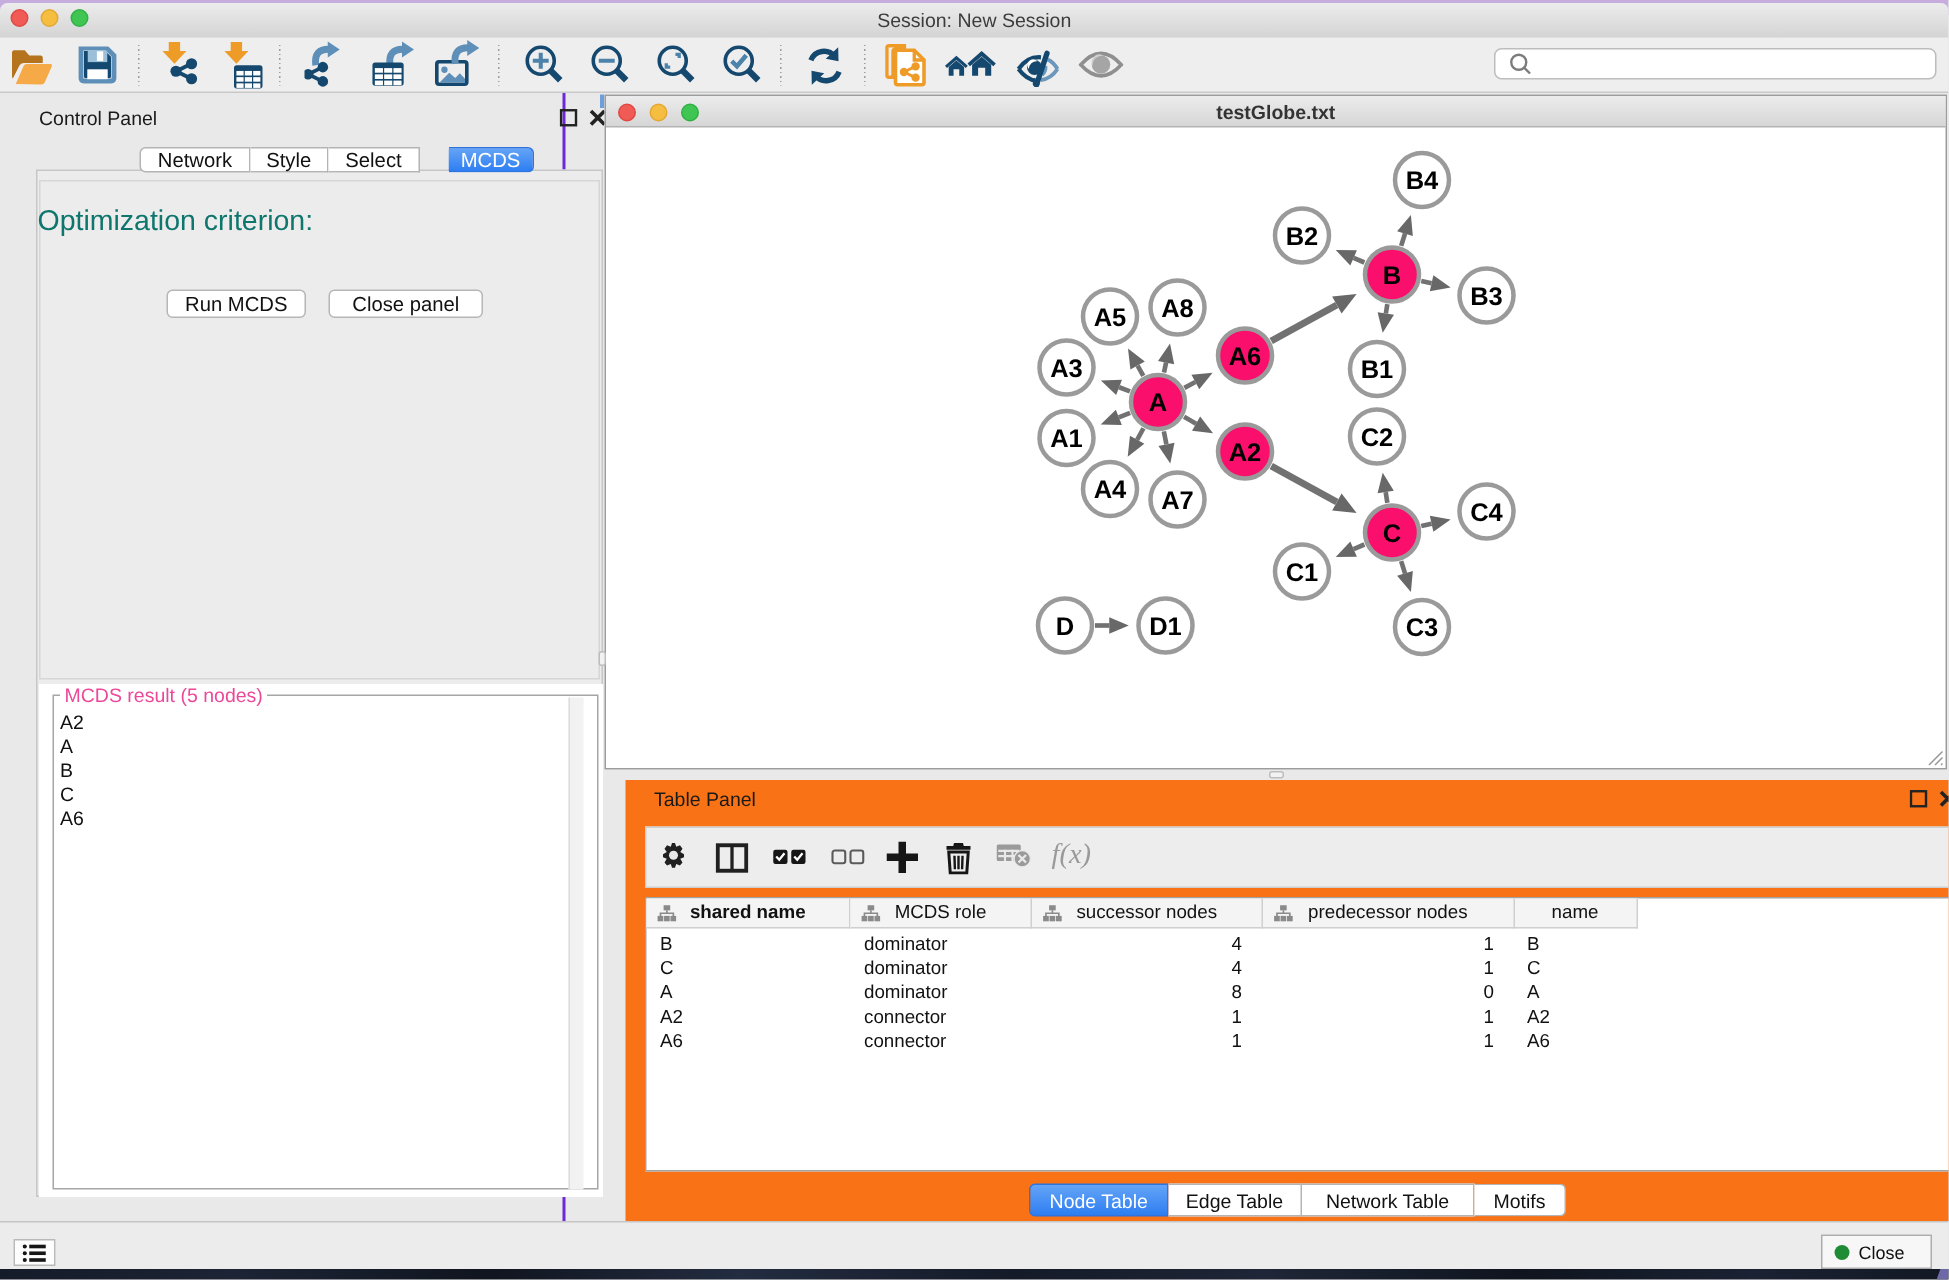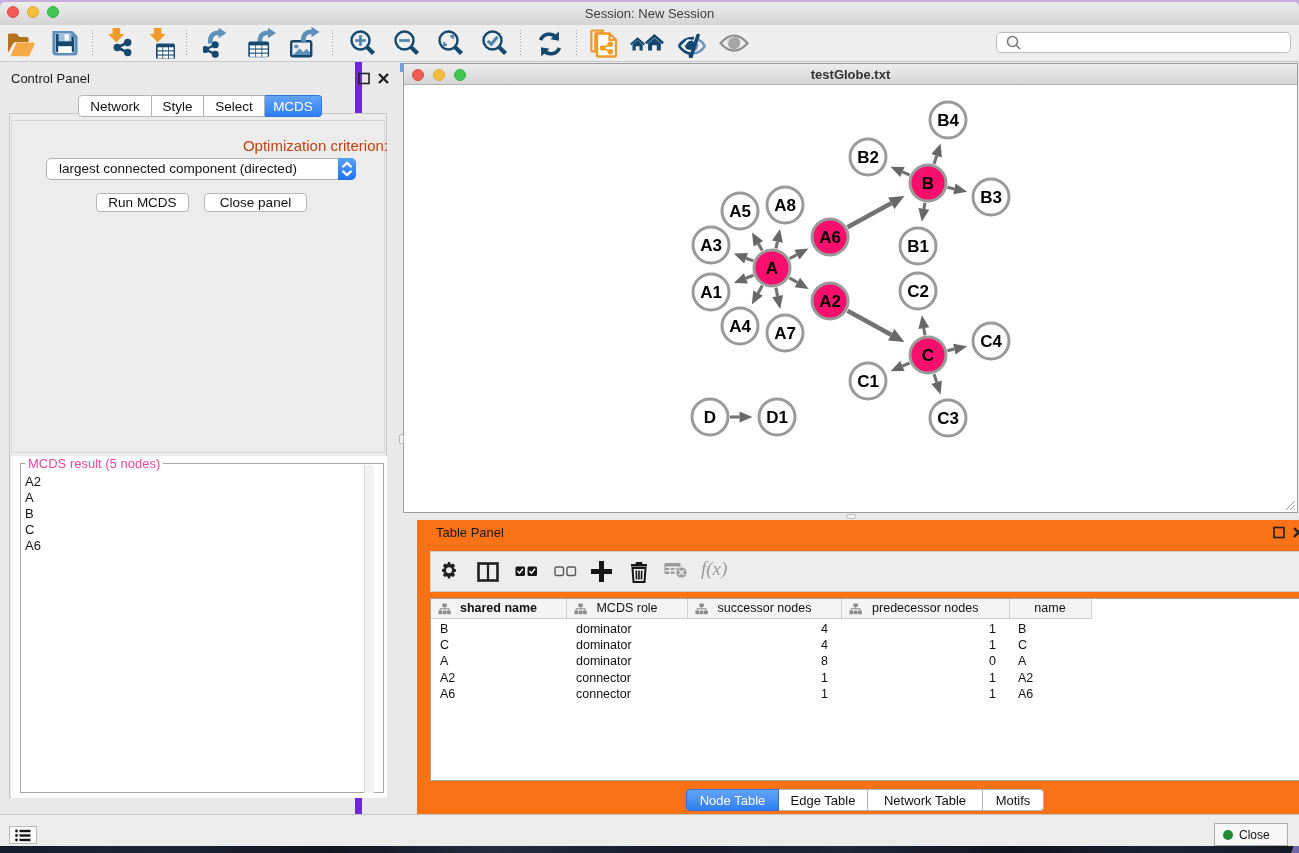--- a/index.html
+++ b/index.html
@@ -11,35 +11,35 @@
   background:linear-gradient(#ececec,#d4d4d4); border-bottom:1px solid #b3b3b3; border-radius:5px 5px 0 0; }
 #titlebar .title { position:absolute; left:0; right:0; top:4px; text-align:center;
   font-size:13px; color:#3c3c3c; }
 .tl { position:absolute; border-radius:50%; }
 #toolbar { left:0; top:25px; width:1299px; height:37px; background:#eeeeee;
   border-bottom:1px solid #c9c9c9; }
 .tsep { position:absolute; top:5px; height:27px; width:1px;
   background-image:repeating-linear-gradient(#9b9b9b 0 1px, transparent 1px 3px); }
 #searchbox { position:absolute; left:996px; top:7px; width:295px; height:21px;
   background:#fff; border:1px solid #bdbdbd; border-radius:5px; }
-#cpanel { left:1px; top:62px; width:361px; height:752px; background:#e9e9e9;
-  border-right:7px solid #6d28d9; }
+#cpanel { left:16px; top:62px; width:361px; height:752px; background:#e9e9e9;
+  border-right:2px solid #6d28d9; }
 #cpanel .ptitle { position:absolute; left:10px; top:9px; font-size:13px; color:#1a1a1a; }
 #tabcontent { position:absolute; left:8px; top:51px; width:378px; height:685px;
   border:1px solid #c6c6c6; background:#ececec; }
 #subpanel { position:absolute; left:1px; top:6px; width:374px; height:333px;
   border:1px solid #d6d6d6; background:#ececec; }
-.tabs { position:absolute; top:33px; left:77px; height:22px; display:flex; font-size:13.5px; }
+.tabs { position:absolute; top:33px; left:77px; height:22px; display:flex; font-size:13.5px;align-items:center; }
 .tab { background:#fff; border:1px solid #b4b4b4; border-left:none; color:#111;
   display:flex; align-items:center; justify-content:center; }
 .tab.first { border-left:1px solid #b4b4b4; border-radius:4px 0 0 4px; }
 .tab.sel { background:linear-gradient(#64a4f7,#2e7ef2); color:#fff; border-color:#2e74e0;
-  border-radius:0 4px 4px 0; }
-#optlabel { position:absolute; left:0; width:378px; top:23px; text-align:right;
-  font-size:15px; color:#c2410c; }
+  border-radius:0 4px 4px 0;margin-left:19px; }
+#optlabel { position:absolute; left:0; width:378px; top:23px; text-align:left;
+  font-size:19px; color:#0f766e; }
 #dropdown { position:absolute; left:36px; top:44px; width:310px; height:22px;
   background:#fff; border:1px solid #b0b0b0; border-radius:5px; font-size:13.5px;
   color:#111; line-height:20px; padding-left:12px; }
 #stepper { position:absolute; right:-1px; top:-1px; width:18px; height:22px;
   background:linear-gradient(#55a1f7,#1f72f1); border-radius:0 5px 5px 0; }
 .btn { position:absolute; top:79px; height:19px; background:#fff;
   border:1px solid #b6b6b6; border-radius:4px; font-size:13.5px; color:#111;
   text-align:center; line-height:17px; }
 #whitearea { position:absolute; left:1px; top:342px; width:376px; height:342px; background:#fff; }
 #groupbox { position:absolute; left:9px; top:7px; width:364px; height:330px;
@@ -235,26 +235,20 @@
 </div>
 <div id="cpanel" class="abs">
   <div class="ptitle">Control Panel</div>
   <svg style="position:absolute;left:357px;top:10px;" width="32" height="13" viewBox="0 0 32 13">
       <rect x="1" y="1.5" width="10" height="10" fill="none" stroke="#222" stroke-width="1.6"></rect>
 <path d="M21 2 L30 11 M30 2 L21 11" stroke="#222" stroke-width="2.4"></path>
     </svg>
   <div id="tabcontent">
     <div id="subpanel"></div>
     <div id="optlabel">Optimization criterion:</div>
-    <div id="dropdown">largest connected component (directed)
-      <div id="stepper"><svg width="18" height="22" viewBox="0 0 18 22">
-<path d="M5.2 8.5 L9 4.8 L12.8 8.5" stroke="#fff" stroke-width="2.4" fill="none" stroke-linecap="round" stroke-linejoin="round"></path>
-<path d="M5.2 13.5 L9 17.2 L12.8 13.5" stroke="#fff" stroke-width="2.4" fill="none" stroke-linecap="round" stroke-linejoin="round"></path>
-          </svg></div>
-    </div>
     <div class="btn" style="left:86px;width:93px;">Run MCDS</div>
     <div class="btn" style="left:194px;width:103px;">Close panel</div>
     <div id="whitearea">
       <div id="groupbox">
         <div id="grouplabel">MCDS result (5 nodes)</div>
         <div id="mcdslist">A2<br>A<br>B<br>C<br>A6</div>
         <div id="listscroll"></div>
       </div>
     </div>
   </div>

